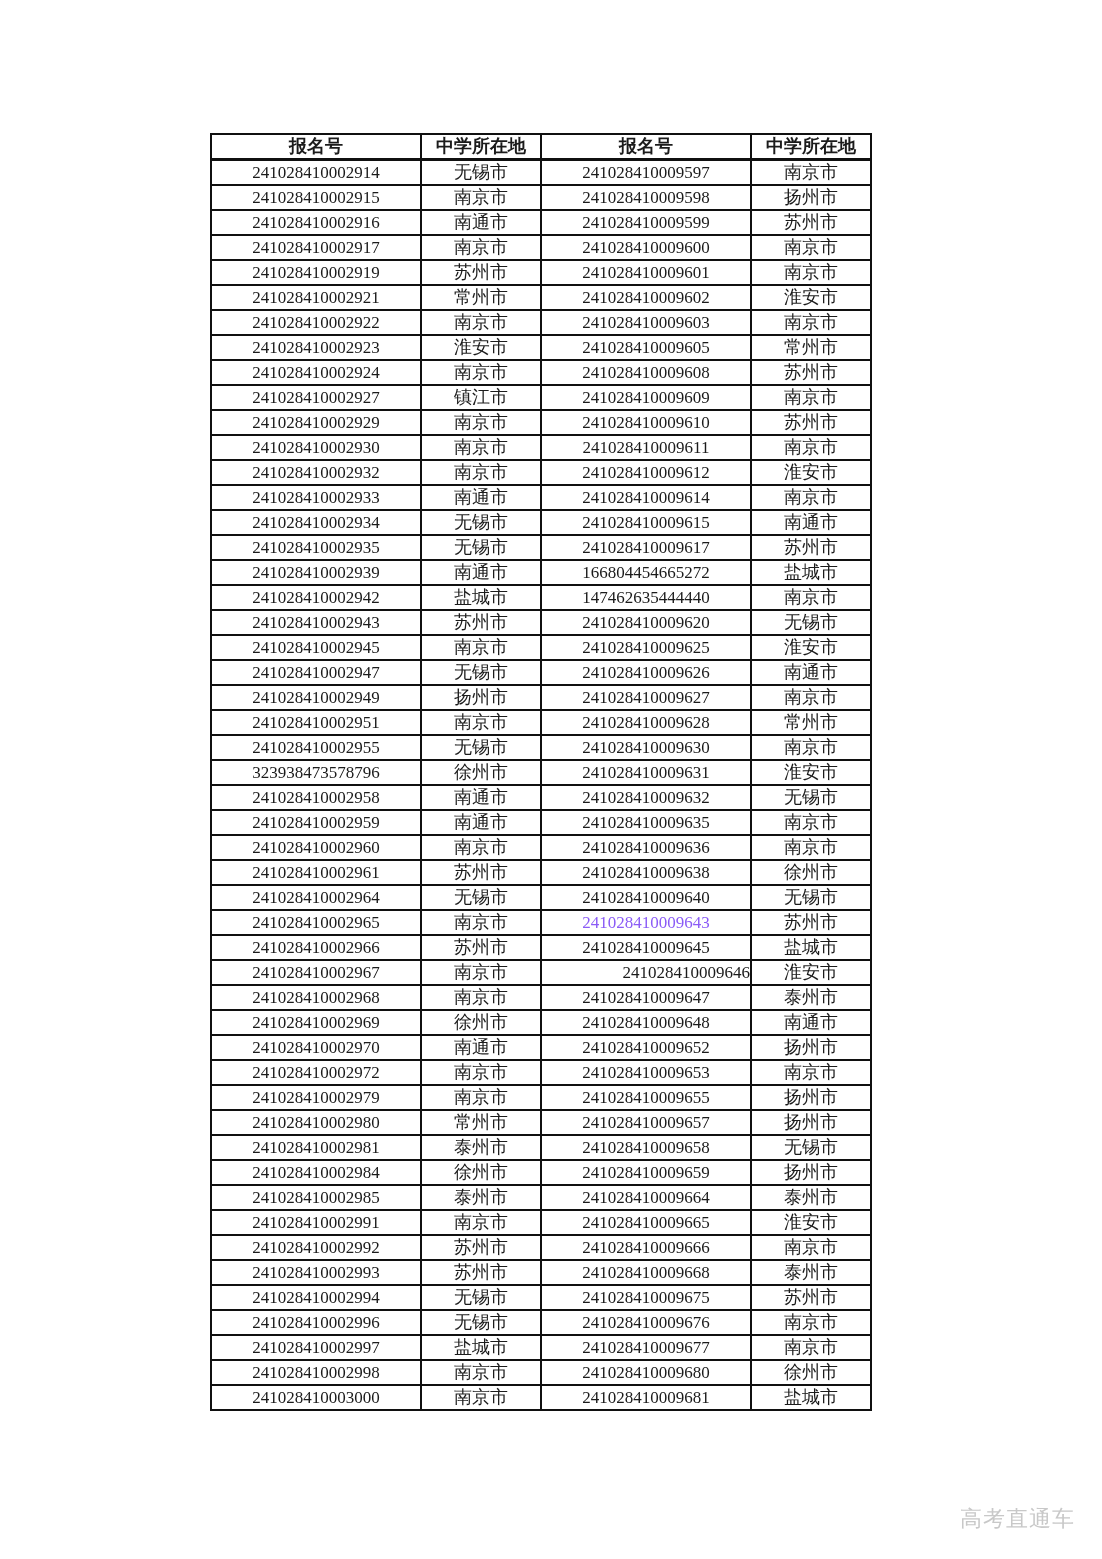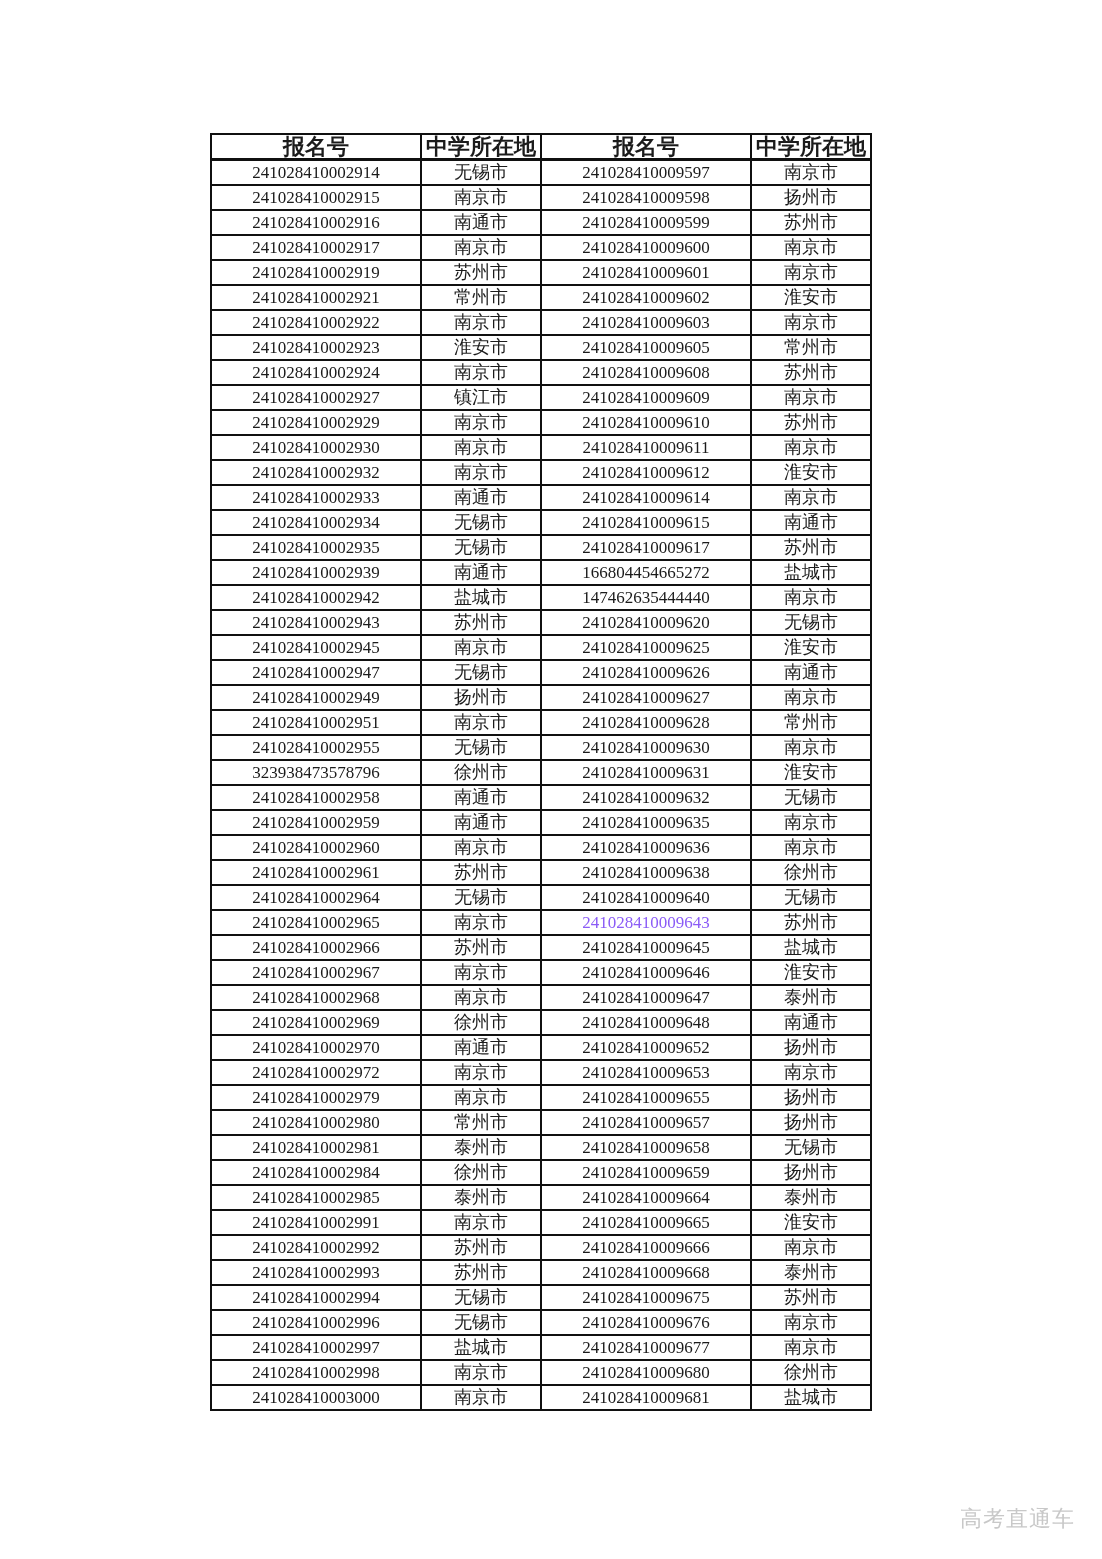--- a/index.html
+++ b/index.html
@@ -31,21 +31,21 @@
     line-height: 23px;
     text-align: center;
     vertical-align: middle;
     white-space: nowrap;
     overflow: hidden;
     color: #1b1b1b;
     font-size: 17px;
   }
   table.roster th {
     font-weight: bold;
-    font-size: 22px;
+    font-size: 18px;
     border-bottom-width: 3px;
   }
   table.roster td.city-cell {
     font-size: 18px;
   }
   .watermark {
     position: absolute;
     left: 960px;
     top: 1504px;
     font-size: 22px;
@@ -263,21 +263,21 @@
         </tr>
         <tr>
           <td class="num-cell" style="border-color: rgb(16, 16, 16); color: rgb(27, 27, 27);">241028410002966</td>
           <td class="city-cell" style="border-color: rgb(16, 16, 16); color: rgb(27, 27, 27);">苏州市</td>
           <td class="num-cell" style="border-color: rgb(16, 16, 16); color: rgb(27, 27, 27);">241028410009645</td>
           <td class="city-cell" style="border-color: rgb(16, 16, 16); color: rgb(27, 27, 27);">盐城市</td>
         </tr>
         <tr>
           <td class="num-cell" style="border-color: rgb(16, 16, 16); color: rgb(27, 27, 27);">241028410002967</td>
           <td class="city-cell" style="border-color: rgb(16, 16, 16); color: rgb(27, 27, 27);">南京市</td>
-          <td class="num-cell" style="border-color: rgb(16, 16, 16); color: rgb(27, 27, 27);">241028410009646</td>
+          <td class="num-cell" style="border-color: rgb(16, 16, 16); color: rgb(27, 27, 27); text-align: right;">241028410009646</td>
           <td class="city-cell" style="border-color: rgb(16, 16, 16); color: rgb(27, 27, 27);">淮安市</td>
         </tr>
         <tr>
           <td class="num-cell" style="border-color: rgb(16, 16, 16); color: rgb(27, 27, 27);">241028410002968</td>
           <td class="city-cell" style="border-color: rgb(16, 16, 16); color: rgb(27, 27, 27);">南京市</td>
           <td class="num-cell" style="border-color: rgb(16, 16, 16); color: rgb(27, 27, 27);">241028410009647</td>
           <td class="city-cell" style="border-color: rgb(16, 16, 16); color: rgb(27, 27, 27);">泰州市</td>
         </tr>
         <tr>
           <td class="num-cell" style="border-color: rgb(16, 16, 16); color: rgb(27, 27, 27);">241028410002969</td>

